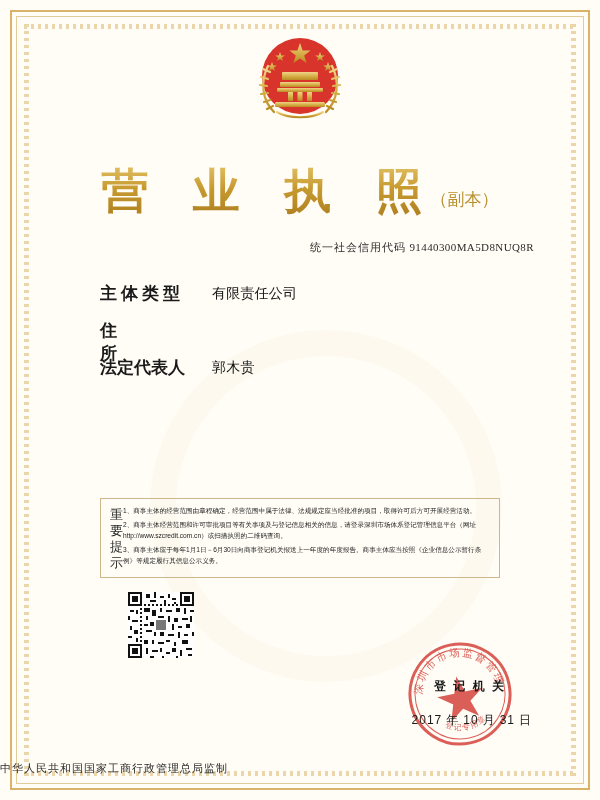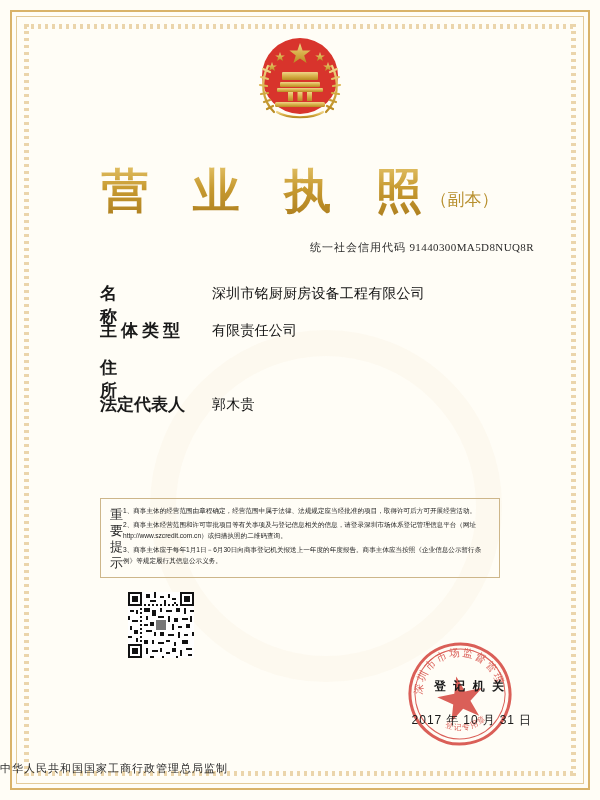--- a/index.html
+++ b/index.html
@@ -298,24 +298,20 @@
   <div class="title-row">
     <span class="title-main">营 业 执 照</span><span class="title-sub">（副本）</span>
   </div>
 
   <div class="code-line">
     <span class="code-label">统一社会信用代码</span>
     <span class="code-value">91440300MA5D8NUQ8R</span>
   </div>
 
   <div class="fields">
-    <div class="field-row">
-      <div class="field-label sp4">名　　称</div>
-      <div class="field-value">深圳市铭厨厨房设备工程有限公司</div>
-    </div>
     <div class="field-row">
       <div class="field-label sp2">主体类型</div>
       <div class="field-value">有限责任公司</div>
     </div>
     <div class="field-row">
       <div class="field-label sp4">住　　所</div>
     </div>
     <div class="field-row">
       <div class="field-label sp0">法定代表人</div>
       <div class="field-value">郭木贵</div>

